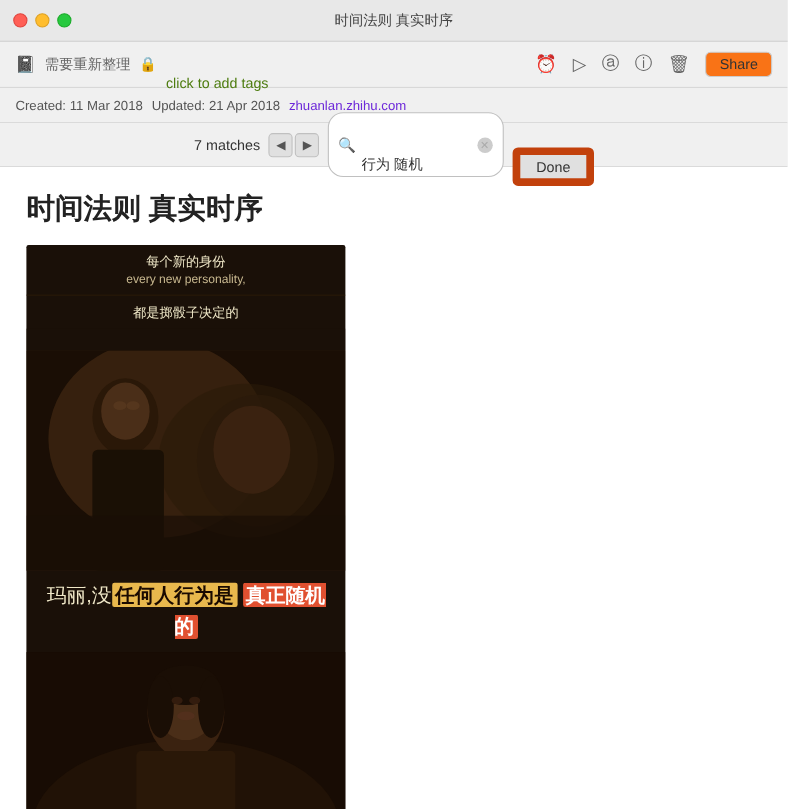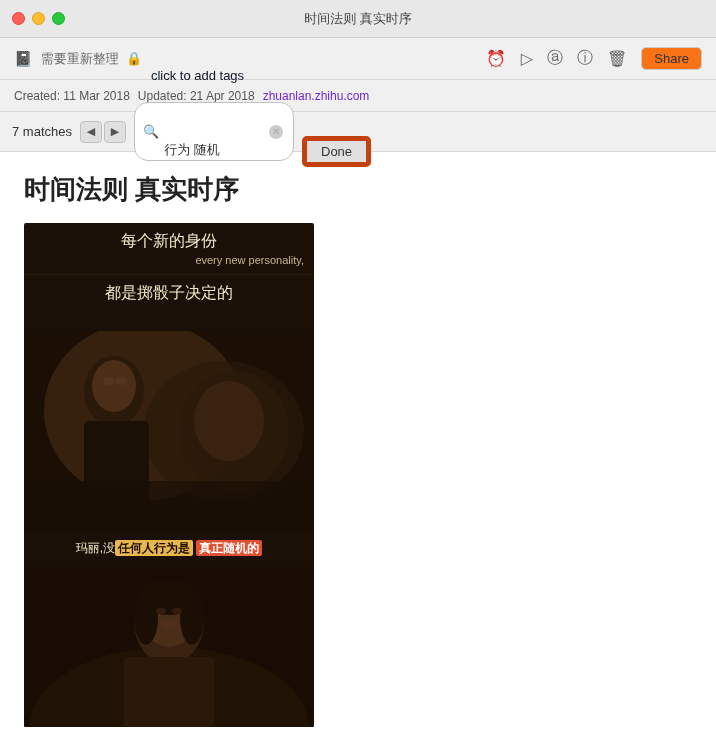--- a/index.html
+++ b/index.html
@@ -96,21 +96,21 @@
       text-decoration: none;
     }
 
     
     .searchbar {
       height: 40px;
       background: #f0f0f0;
       border-bottom: 1px solid #d8d8d8;
       display: flex;
       align-items: center;
-      justify-content: flex-start;
+      justify-content: center;
       padding: 0 12px;
       gap: 8px;
     }
     .matches-label {
       font-size: 13px;
       color: #333;
     }
     .nav-arrows {
       display: flex;
       gap: 2px;
@@ -156,21 +156,21 @@
       border-radius: 50%;
       width: 14px;
       height: 14px;
       display: flex;
       align-items: center;
       justify-content: center;
       font-size: 10px;
     }
     .done-btn {
       background: #e0e0e0;
-      border: 5px solid #c2410c;
+      border: 7px solid #c2410c;
       border-radius: 5px;
       padding: 3px 14px;
       font-size: 13px;
       color: #333;
       cursor: pointer;
       margin-top: 39px;
     }
 
     
     .main-content {
@@ -194,29 +194,28 @@
       overflow: hidden;
       float: left;
       margin-right: 20px;
     }
     .subtitle-block {
       text-align: center;
       padding: 6px 10px;
     }
     .subtitle-zh {
       color: #f0e8c8;
-      font-size: 16px;
+      font-size: 12px;
       font-weight: 500;
       line-height: 1.5;
     }
     .subtitle-en {
       color: #c8b890;
       font-size: 11px;
       line-height: 1.4;
-      text-align: right;
     }
     .scene-divider {
       height: 1px;
       background: #2a1a08;
       margin: 0;
     }
     
     .frame-top {
       height: 55px;
       background: linear-gradient(180deg, #1a1008 0%, #3a2a18 40%, #2a1808 100%);
@@ -237,21 +236,21 @@
     }
     .highlighted-text2 {
       background: #e05030;
       color: white;
       padding: 1px 3px;
       border-radius: 2px;
       font-weight: 600;
     }
     .subtitle-with-highlight {
       color: #f0e8c8;
-      font-size: 12px;
+      font-size: 18px;
       font-weight: 500;
       line-height: 1.6;
     }
   </style>
 </head>
 <body>
 
 <div class="titlebar">
   <div class="window-controls">
     <div class="btn-close"></div>
@@ -259,21 +258,21 @@
     <div class="btn-max"></div>
   </div>
   <div class="titlebar-title">时间法则 真实时序</div>
 </div>
 
 <div class="toolbar1">
   <div class="toolbar1-left">
     <span class="notebook-icon">📓</span>
     <span>需要重新整理</span>
     <span class="lock-icon">🔒</span>
-    <span style="color:#0f172a;margin-top:33px;">click to add tags</span>
+    <span style="color:#4d7c0f;margin-top:33px;">click to add tags</span>
   </div>
   <div class="toolbar1-right">
     <span class="toolbar-icon">⏰</span>
     <span class="toolbar-icon">▷</span>
     <span class="toolbar-icon">ⓐ</span>
     <span class="toolbar-icon">ⓘ</span>
     <span class="toolbar-icon">🗑</span>
     <button class="share-btn">Share</button>
   </div>
 </div>

